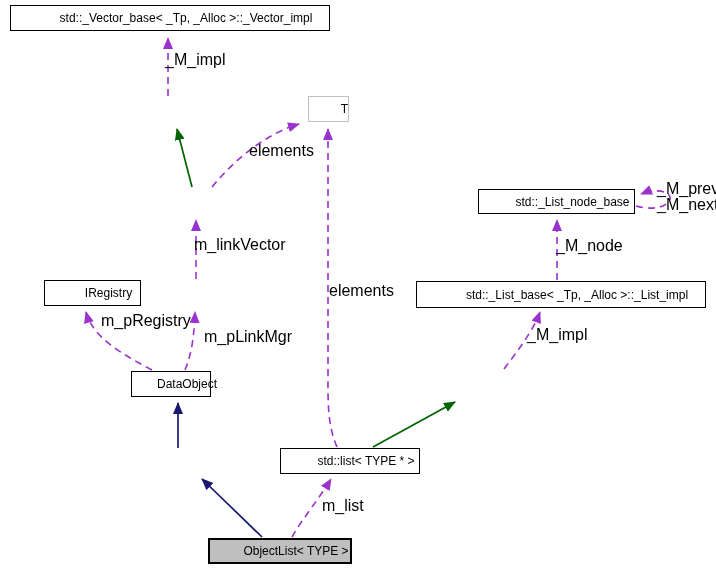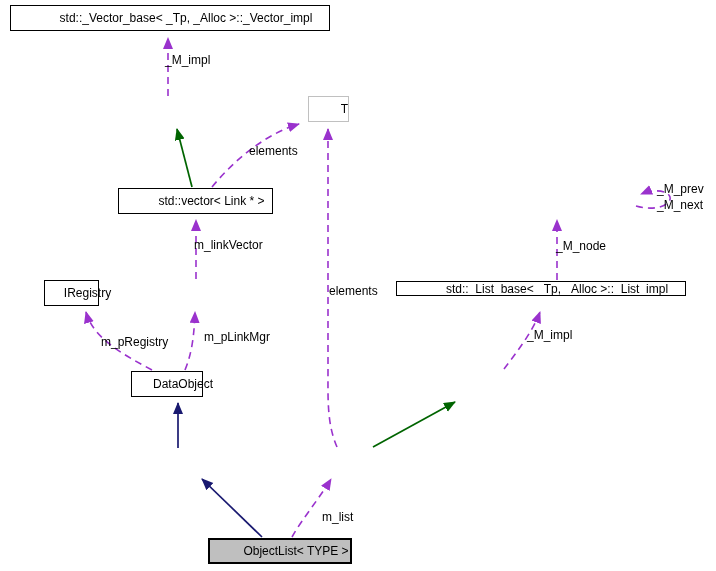--- a/index.html
+++ b/index.html
@@ -24,21 +24,21 @@
   .fill-prot{fill:var(--prot);}
   .node{
     position:absolute;box-sizing:border-box;background:#ffffff;
     border:1px solid var(--border);
     display:flex;align-items:center;justify-content:center;
     font-size:12px;line-height:1;white-space:nowrap;padding-left:32px;
   }
   .node.template{border-color:var(--tmpl-border);}
   .node.current{background:var(--cur-fill);border-width:2px;}
   .edge-label{
-    position:absolute;font-size:12px;line-height:14px;white-space:nowrap;
+    position:absolute;font-size:16px;line-height:14px;white-space:nowrap;
   }
 </style>
 </head>
 <body>
 
 <div class="diagram">
 
   <svg class="edges" width="716" height="571" aria-hidden="true">
     <defs>
       <marker id="arr-usage" markerUnits="userSpaceOnUse" markerWidth="14" markerHeight="12" refX="11" refY="5" orient="auto">
@@ -70,50 +70,53 @@
 
   <div class="node" style="left:10px;top:5px;width:320px;height:26px">
     <span>std::_Vector_base&lt; _Tp, _Alloc &gt;::_Vector_impl</span>
   </div>
 
 
   <div class="node template" style="left:308px;top:96px;width:41px;height:26px">
     <span>T</span>
   </div>
 
-  <div class="node" style="left:118px;top:188px;width:155px;height:26px">
-    <span>std::vector&lt; Link * &gt;</span>
-  </div>
 
-  <div class="node" style="left:44px;top:280px;width:55px;height:26px">
+  <div class="node" style="left:44px;top:280px;width:97px;height:26px">
     <span>IRegistry</span>
   </div>
 
 
-  <div class="node" style="left:131px;top:371px;width:72px;height:26px">
+  <div class="node" style="left:131px;top:371px;width:80px;height:26px">
     <span>DataObject</span>
   </div>
 
 
+  <div class="node" style="left:478px;top:189px;width:157px;height:25px">
+    <span>std::_List_node_base</span>
+  </div>
 
-  <div class="node" style="left:396px;top:281px;width:290px;height:15px">
+  <div class="node" style="left:416px;top:281px;width:290px;height:27px">
     <span>std::_List_base&lt; _Tp, _Alloc &gt;::_List_impl</span>
   </div>
 
 
+  <div class="node" style="left:280px;top:448px;width:140px;height:26px">
+    <span>std::list&lt; TYPE * &gt;</span>
+  </div>
 
   <div class="node current" style="left:208px;top:538px;width:144px;height:26px">
     <span>ObjectList&lt; TYPE &gt;</span>
   </div>
 
   <div class="edge-label" style="left:165px;top:53px">_M_impl</div>
   <div class="edge-label" style="left:249px;top:144px">elements</div>
   <div class="edge-label" style="left:194px;top:238px">m_linkVector</div>
-  <div class="edge-label" style="left:101px;top:335px">m_pRegistry</div>
+  <div class="edge-label" style="left:101px;top:314px">m_pRegistry</div>
   <div class="edge-label" style="left:204px;top:330px">m_pLinkMgr</div>
   <div class="edge-label" style="left:657px;top:182px">_M_prev</div>
   <div class="edge-label" style="left:657px;top:198px">_M_next</div>
   <div class="edge-label" style="left:556px;top:239px">_M_node</div>
   <div class="edge-label" style="left:329px;top:284px">elements</div>
   <div class="edge-label" style="left:527px;top:328px">_M_impl</div>
-  <div class="edge-label" style="left:322px;top:510px">m_list</div>
+  <div class="edge-label" style="left:322px;top:499px">m_list</div>
 
 </div>
 
 </body></html>

